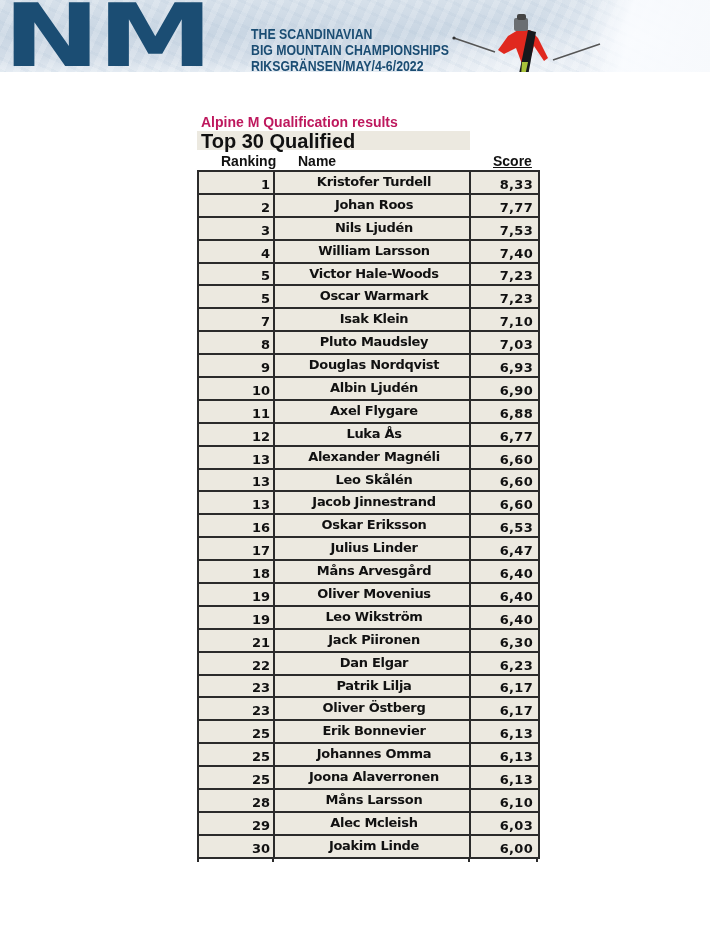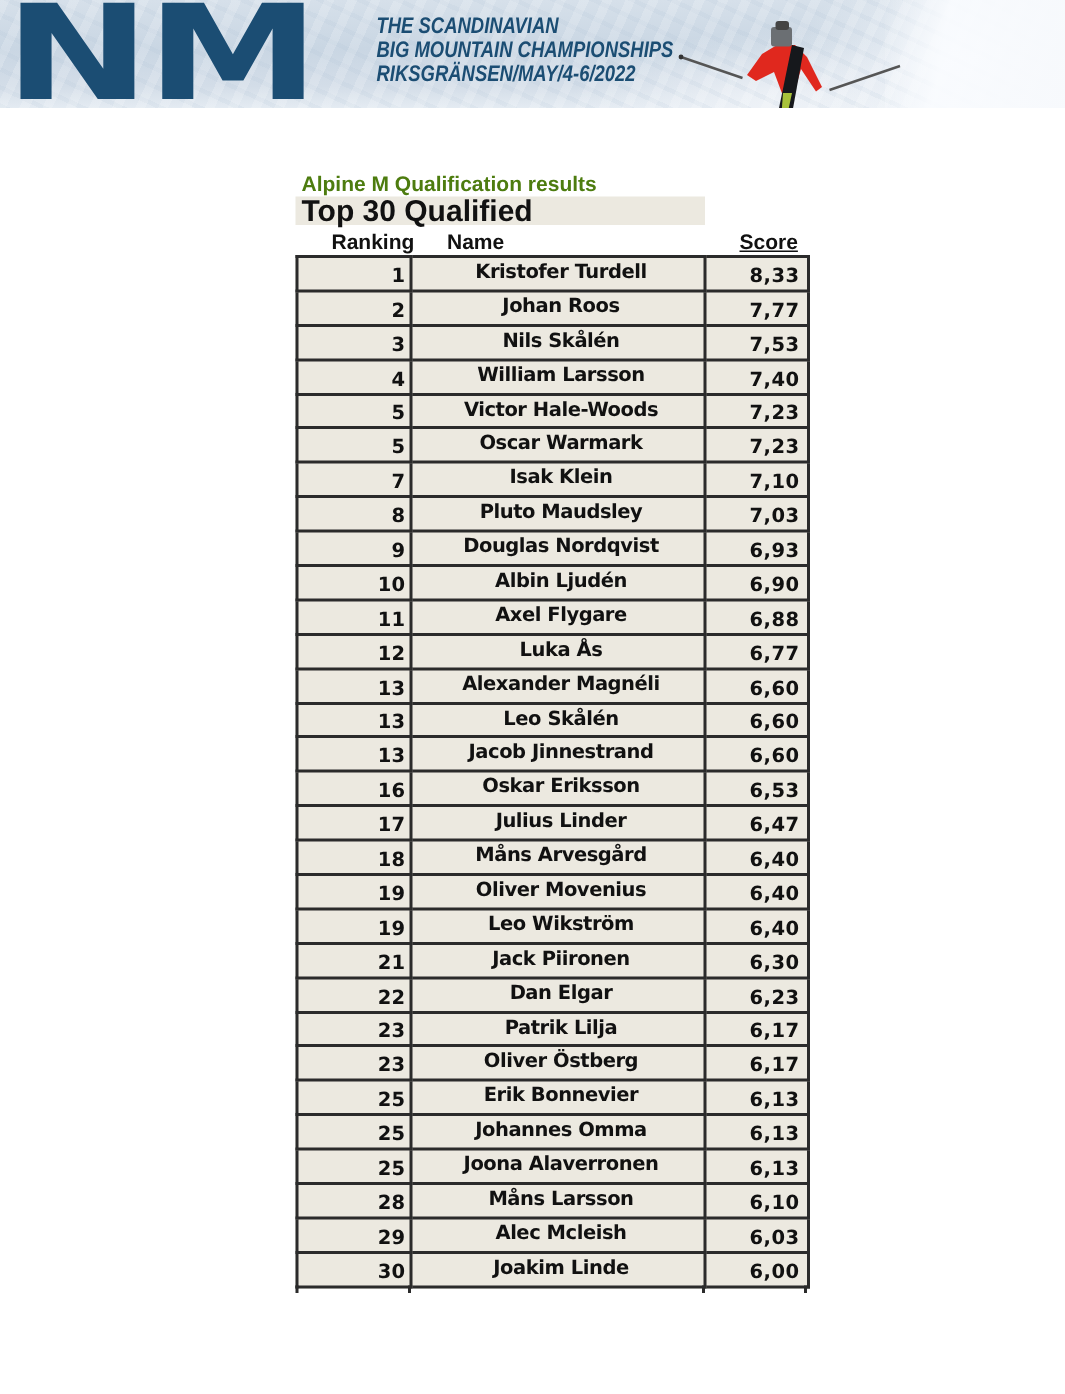--- a/index.html
+++ b/index.html
@@ -23,21 +23,21 @@
   .banner::after {
     content: ""; position: absolute; left: 590px; top: 0; width: 130px; height: 102px;
     background: linear-gradient(100deg, rgba(255,255,255,0) 0%, rgba(250,252,255,0.9) 30%, #f7f9fc 100%);
   }
   .nm-logo {
     position: absolute; left: 3px; top: -8px; z-index: 2;
     font-family: "DejaVu Sans", sans-serif; font-weight: bold;
     font-size: 88px; line-height: 88px; color: #1b4d73;
     letter-spacing: -2px; transform: scaleX(1.32); transform-origin: left top;
   }
-  .event-title { position: absolute; left: 251px; top: 10px; z-index: 2; font-style: italic; }
+  .event-title { position: absolute; left: 251px; top: 26px; z-index: 2; }
   .event-title div {
     font-family: "Liberation Sans", sans-serif; font-weight: bold;
     font-size: 15px; line-height: 16px; color: #1b4d73;
     transform: scaleX(0.82); transform-origin: left top; white-space: nowrap;
   }
   .sponsors {
     position: absolute; left: 5px; top: 78px; height: 20px; z-index: 2;
     display: flex; align-items: center; color: #1b4d73;
   }
   .sp-peak {
@@ -59,21 +59,21 @@
     margin-left: 16px; width: 14px; height: 8px; border: 3px solid #1b4d73; border-bottom: none;
     border-radius: 8px 8px 0 0;
   }
   .sp-script { margin-left: 16px; font-family: "DejaVu Serif", serif; font-style: italic; font-size: 7px; white-space: nowrap; }
 
   .skier { position: absolute; left: 448px; top: 8px; width: 160px; height: 92px; z-index: 3; }
 
   
   .title {
     position: absolute; left: 201px; top: 114px;
-    font-weight: bold; font-size: 14px; line-height: 16px; color: #4d7c0f;
+    font-weight: bold; font-size: 14px; line-height: 16px; color: #be185d;
   }
   .subtitle-band {
     position: absolute; left: 197px; top: 131px; width: 273px; height: 19px;
     background: #ece9e0;
   }
   .subtitle {
     position: absolute; left: 201px; top: 133px;
     font-weight: bold; font-size: 20px; line-height: 16px; color: #111;
   }
   .col-head {
@@ -148,21 +148,21 @@
         <td class="c-name">Kristofer Turdell</td>
         <td class="c-score">8,33</td>
       </tr>
       <tr>
         <td class="c-rank">2</td>
         <td class="c-name">Johan Roos</td>
         <td class="c-score">7,77</td>
       </tr>
       <tr>
         <td class="c-rank">3</td>
-        <td class="c-name">Nils Skålén</td>
+        <td class="c-name">Nils Ljudén</td>
         <td class="c-score">7,53</td>
       </tr>
       <tr>
         <td class="c-rank">4</td>
         <td class="c-name">William Larsson</td>
         <td class="c-score">7,40</td>
       </tr>
       <tr>
         <td class="c-rank">5</td>
         <td class="c-name">Victor Hale-Woods</td>

